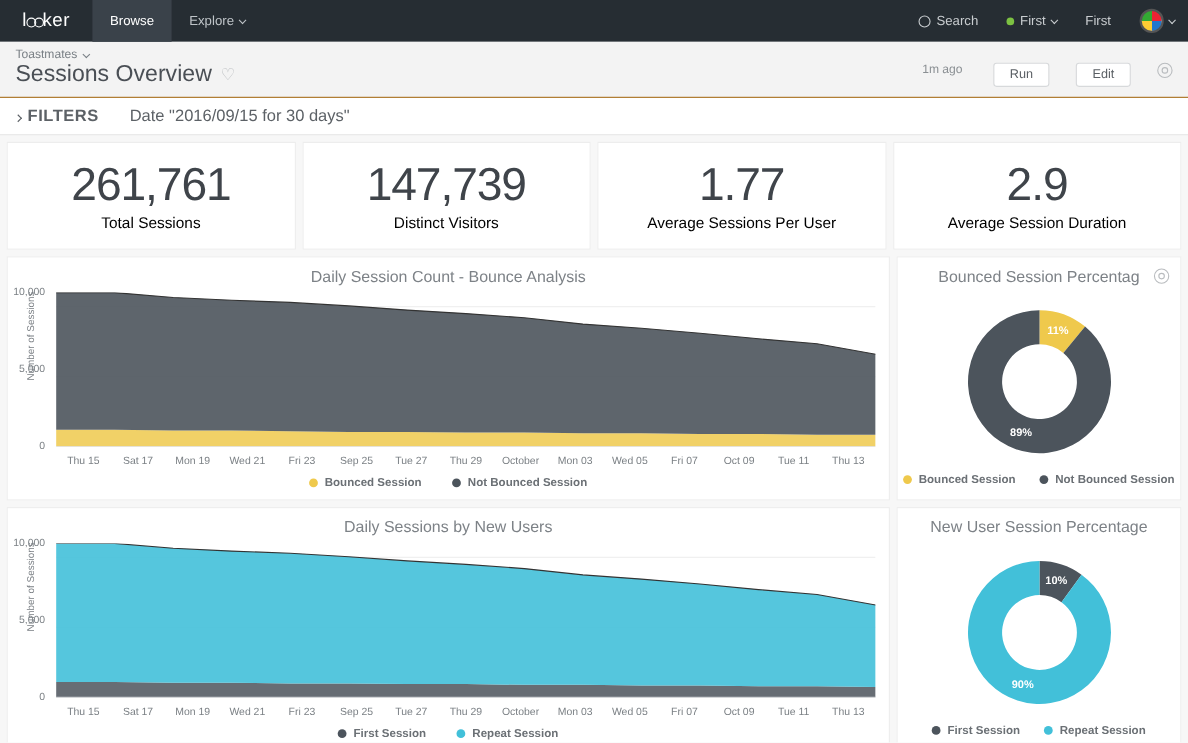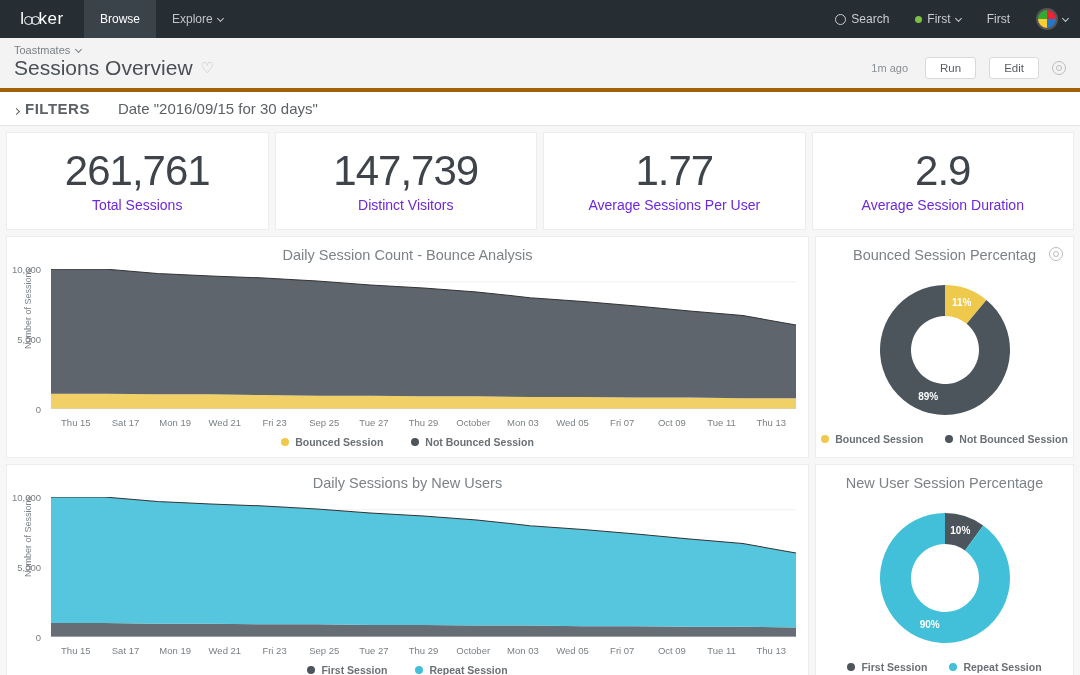--- a/index.html
+++ b/index.html
@@ -10,39 +10,39 @@
   .logo .oo1, .logo .oo2 { display:inline-block; width:9px; height:9px; border:1.5px solid #fff; border-radius:50%; margin:0 -1px; position:relative; top:1px;}
   .navtabs { display:flex; height:100%; }
   .navtab { height:100%; padding:0 16px; display:flex; align-items:center; gap:5px; cursor:pointer; color:#bfc4c8;}
   .navtab.active { background:#3a424a; color:#fff; }
   .navright { margin-left:auto; display:flex; align-items:center; gap:26px; padding-right:12px; }
   .navright .item { display:flex; align-items:center; gap:5px; cursor:pointer; color:#c9cdd0;}
   .greendot { width:7px; height:7px; background:#7cc142; border-radius:50%;}
   .avatar { width:22px;height:22px;border-radius:50%;background:#fff; border:2px solid #555; background-image: conic-gradient(#e23 0deg 90deg,#27c 90deg 180deg,#fc3 180deg 270deg,#3a3 270deg 360deg); }
   .chev { border:solid currentColor; border-width:0 1px 1px 0; display:inline-block; padding:2px; transform:rotate(45deg); position:relative; top:-1px;}
   
-  .subhdr { background:#f3f3f3; border-bottom:4px solid #a16207; padding:6px 14px 8px; }
+  .subhdr { background:#f3f3f3; border-bottom:1px solid #a16207; padding:6px 14px 8px; }
   .breadcrumb { font-size:11px; color:#7a8086; display:flex; align-items:center; gap:6px;}
   .titlerow { display:flex; align-items:center; justify-content:space-between; }
   .dtitle { font-size:21px; font-weight:300; color:#4a4f55; display:flex; align-items:center; gap:8px; }
-  .titleright { display:flex; align-items:center; gap:13px; font-size:11px; color:#8a8f93; }
+  .titleright { display:flex; gap:24px; font-size:11px; color:#8a8f93; }
   .titleright .ago { margin-right:4px; }
   .btn { border:1px solid #d7d9db; background:#fff; padding:4px 14px; border-radius:3px; font-size:11.5px; color:#5a5f64; cursor:pointer;}
   .gear { width:14px;height:14px;border:1px solid #b9bcbf;border-radius:50%; position:relative; cursor:pointer;}
   .gear::before{content:"";position:absolute;inset:3px;border:1px solid #b9bcbf;border-radius:50%;}
   
   .filterbar { background:#fff; border-bottom:1px solid #e5e5e5; padding:8px 14px; font-size:15px; display:flex; align-items:center; gap:28px; color:#5c6166;}
   .filterbar .arr { border:solid #5c6166; border-width:0 1px 1px 0; padding:2px; transform:rotate(-45deg); display:inline-block; margin-right:6px;}
   .filterbar .flabel{ font-weight:600; letter-spacing:.5px; }
   
   .grid { display:grid; grid-template-columns: 1fr 1fr 1fr 1fr; gap:6px; padding:6px; }
   .tile { background:#fff; border:1px solid #ededed; }
   .kpi { text-align:center; padding:14px 4px 16px; }
   .kpi .val { font-size:42px; font-weight:300; color:#3f444a; letter-spacing:-1px;}
-  .kpi .lbl { font-size:14px; color:#6d28d9; margin-top:2px;}
+  .kpi .lbl { font-size:14px; color:#000000; margin-top:2px;}
   .row2 { display:grid; grid-template-columns: 803px 1fr; gap:6px; padding:0 6px 6px; }
   .panelhdr { text-align:center; font-size:14.5px; color:#7d8287; padding:10px 0 6px; position:relative;}
   .panelhdr .g2{ position:absolute; right:10px; top:10px;}
   
   .areapanel { height:222px; }
   .areawrap { position:relative; margin:0 12px 0 44px; height:140px; }
   .areawrap svg { position:absolute; inset:0; width:100%; height:100%; }
   .ylabel { position:absolute; left:16px; top:80px; transform:rotate(-90deg); transform-origin:left top; font-size:9px; color:#7a7f84; white-space:nowrap;}
   .yticks { position:absolute; left:0; top:0; bottom:0; width:40px; font-size:9.5px; color:#7b8085;}
   .yticks span{position:absolute; right:6px; transform:translateY(-50%);}

